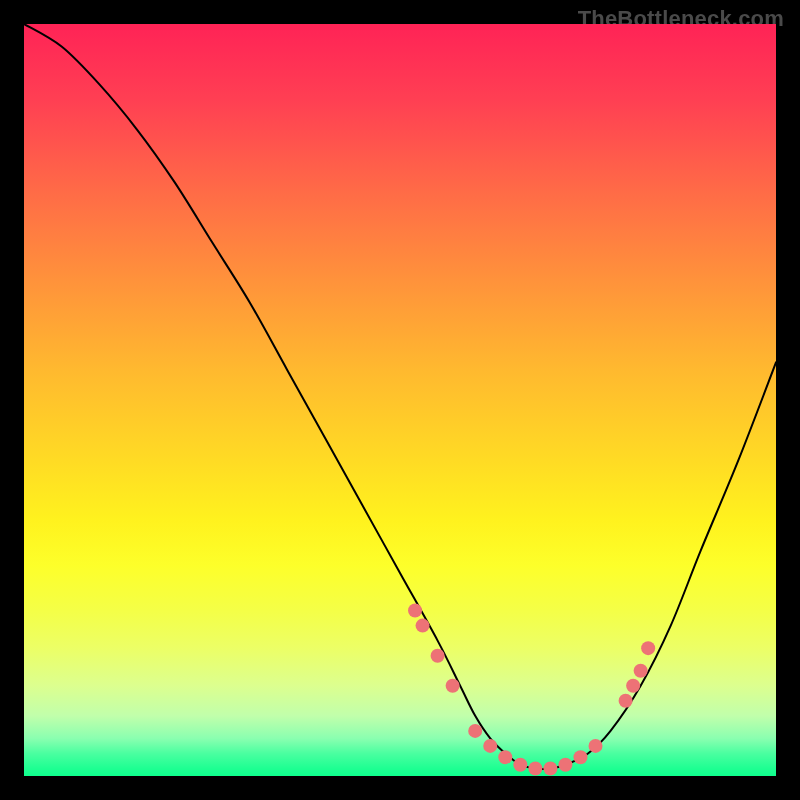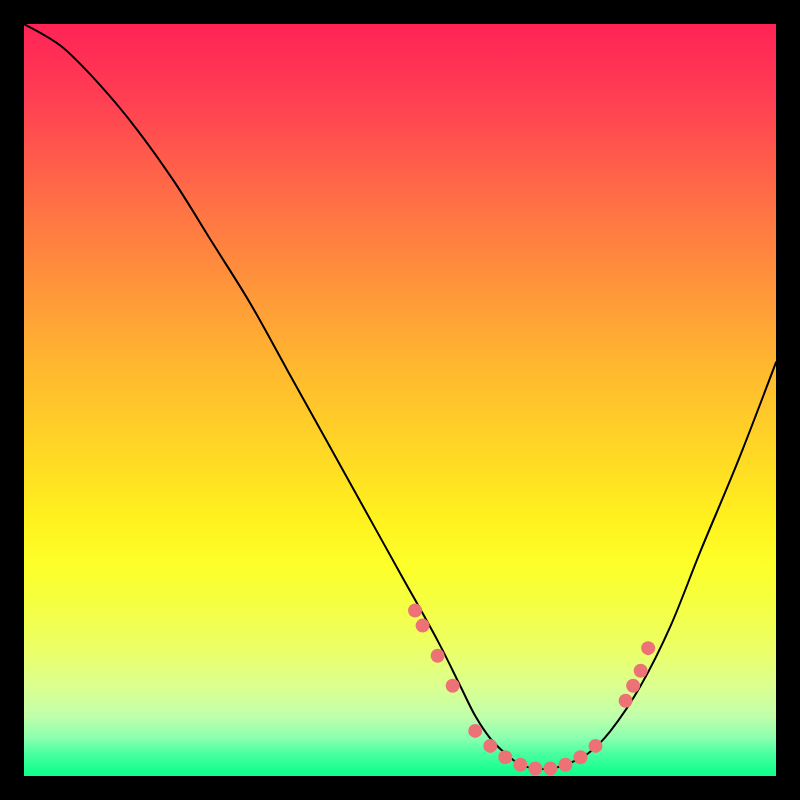--- a/index.html
+++ b/index.html
@@ -67,20 +67,21 @@
   }
   .dot {
     fill: #ed7276;
     stroke: none;
   }
 </style>
 </head>
 <body>
 
 <div class="frame">
+  <div class="watermark">TheBottleneck.com</div>
 
   <div class="plot">
     <svg class="curve" viewBox="0 0 752 752" preserveAspectRatio="none">
       <path id="curve-path" class="curve-path" d="M 0 0 C 6.266666666666667 3.759999999999991 25.066666666666666 12.533333333333417 37.6 22.56000000000006 C 50.13333333333333 32.5866666666667 62.66666666666667 46.37333333333345 75.2 60.15999999999997 C 87.73333333333332 73.9466666666666 100.26666666666667 88.98666666666668 112.8 105.27999999999997 C 125.33333333333334 121.57333333333338 137.86666666666665 139.12 150.4 157.91999999999996 C 162.93333333333334 176.72000000000003 175.46666666666664 198.02666666666664 188 218.08000000000004 C 200.53333333333333 238.13333333333344 213.06666666666666 256.93333333333334 225.6 278.24 C 238.13333333333333 299.5466666666667 250.66666666666669 323.36 263.2 345.91999999999996 C 275.7333333333333 368.48 288.2666666666667 391.04 300.8 413.59999999999997 C 313.3333333333333 436.16 325.8666666666667 458.71999999999997 338.40000000000003 481.28000000000003 C 350.9333333333333 503.84 363.4666666666667 526.4 376 548.96 C 388.5333333333333 571.52 403.5733333333333 597.84 413.6 616.64 C 423.62666666666667 635.44 429.8933333333333 649.2266666666667 436.15999999999997 661.76 C 442.4266666666667 674.2933333333333 446.1866666666667 683.0666666666667 451.2 691.84 C 456.21333333333337 700.6133333333333 461.2266666666667 708.1333333333333 466.24 714.4 C 471.2533333333333 720.6666666666666 476.26666666666665 725.0533333333333 481.28000000000003 729.44 C 486.29333333333335 733.8266666666667 491.3066666666667 738.2133333333334 496.32000000000005 740.72 C 501.33333333333337 743.2266666666667 506.3466666666667 743.8533333333334 511.36 744.48 C 516.3733333333334 745.1066666666667 521.3866666666667 745.1066666666667 526.4 744.48 C 531.4133333333333 743.8533333333334 535.1733333333333 743.2266666666667 541.4399999999999 740.72 C 547.7066666666666 738.2133333333334 556.48 735.08 564 729.44 C 571.52 723.8 577.7866666666666 718.16 586.5600000000001 706.88 C 595.3333333333334 695.6 606.6133333333333 679.3066666666666 616.64 661.76 C 626.6666666666666 644.2133333333334 636.6933333333334 624.16 646.72 601.6 C 656.7466666666667 579.04 665.52 553.9733333333334 676.8000000000001 526.4 C 688.08 498.82666666666665 701.8666666666666 467.49333333333334 714.4 436.16 C 726.9333333333334 404.82666666666665 745.7333333333333 354.6933333333333 752 338.4"></path>
       <g id="dots">
           <circle cx="391.04" cy="586.56" r="7" class="dot"></circle>
           <circle cx="398.56" cy="601.6" r="7" class="dot"></circle>
           <circle cx="413.6" cy="631.68" r="7" class="dot"></circle>
           <circle cx="428.64" cy="661.76" r="7" class="dot"></circle>
           <circle cx="451.2" cy="706.88" r="7" class="dot"></circle>

